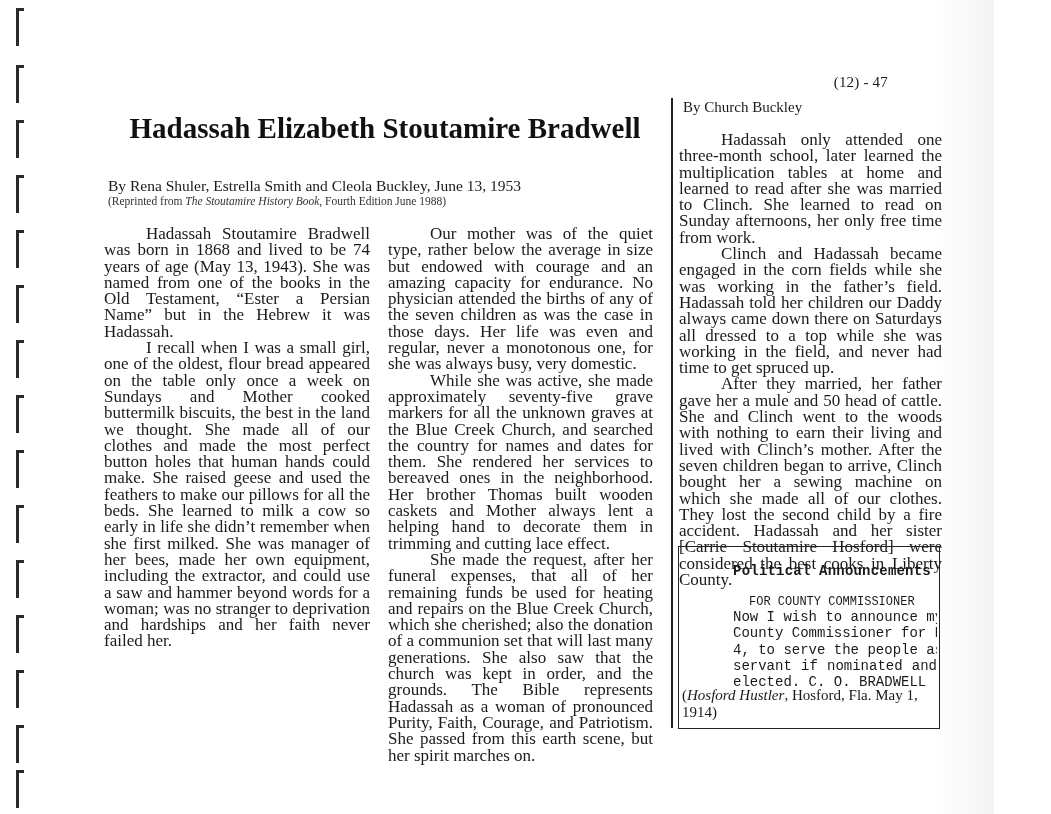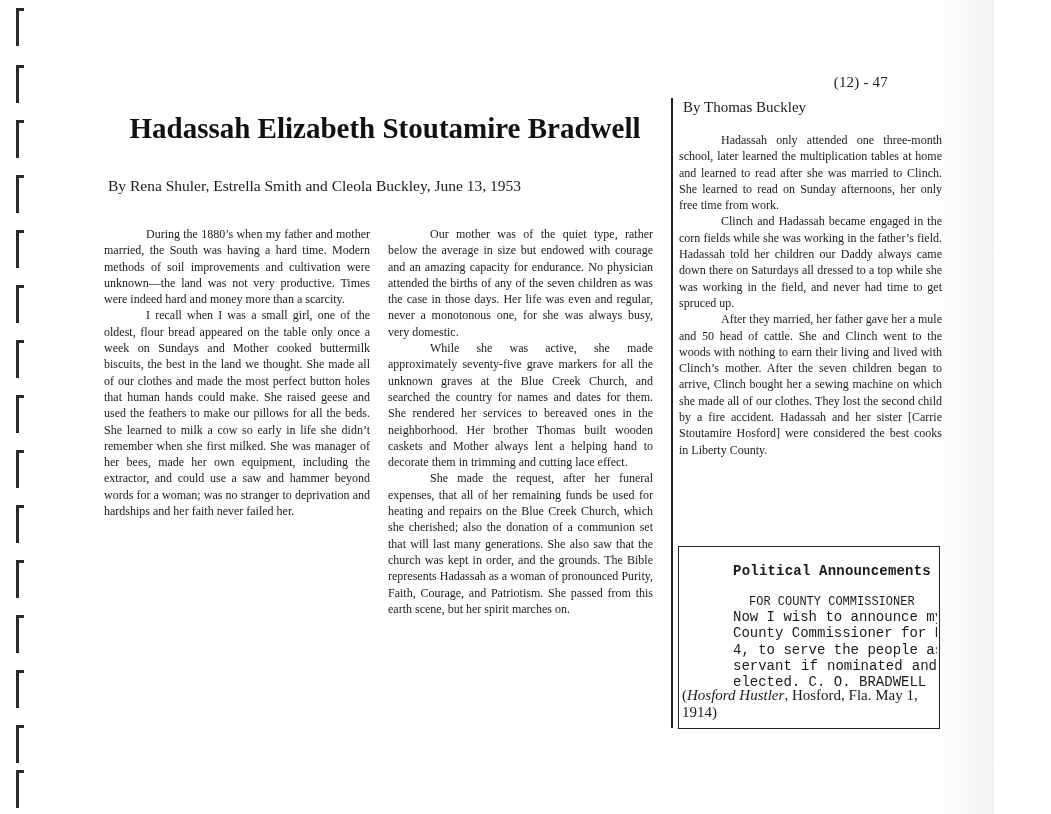--- a/index.html
+++ b/index.html
@@ -32,21 +32,21 @@
     .byline {
       position: absolute; left: 108px; top: 177px;
       font-size: 15.5px; line-height: 18px;
     }
     .reprint {
       position: absolute; left: 108px; top: 194px;
       font-size: 11.5px; line-height: 14px; color: #333;
     }
     .reprint i { font-style: italic; }
     .col {
-      position: absolute; font-size: 12px; line-height: 16.3px;
+      position: absolute; font-size: 17px; line-height: 16.3px;
       text-align: justify; color: #1a1a1a;
     }
     .col p { margin: 0; text-indent: 42px; }
     .col1 { left: 104px; top: 226px; width: 266px; }
     .col2 { left: 388px; top: 226px; width: 265px; }
     .divider {
       position: absolute; left: 671px; top: 98px; width: 2px; height: 630px;
       background: #222;
     }
     .col3-by {
@@ -98,35 +98,36 @@
     <div class="ring" style="top:725px"></div>
     <div class="ring" style="top:770px"></div>
   </div>
 
   <div class="page-number">(12) - 47</div>
 
   <h1 class="title" style="margin:0">Hadassah Elizabeth Stoutamire Bradwell</h1>
 
   <div class="byline">By Rena Shuler, Estrella Smith and Cleola Buckley, June 13, 1953</div>
 
+  <div class="reprint"><span>(Reprinted from </span><i>The Stoutamire History Book</i><span>, Fourth Edition June 1988)</span></div>
 
   <div class="col col1">
-    <p>During the 1880’s when my father and mother married, the South was having a hard time.  Modern methods of soil improvements and cultivation were unknown—the land was not very productive.  Times were indeed hard and money more than a scarcity.</p>
+    <p>Hadassah Stoutamire Bradwell was born in 1868 and lived to be 74 years of age (May 13, 1943).  She was named from one of the books in the Old Testament, “Ester a Persian Name” but in the Hebrew it was Hadassah.</p>
     <p>I recall when I was a small girl, one of the oldest, flour bread appeared on the table only once a week on Sundays and Mother cooked buttermilk biscuits, the best in the land we thought.  She made all of our clothes and made the most perfect button holes that human hands could make.  She raised geese and used the feathers to make our pillows for all the beds.  She learned to milk a cow so early in life she didn’t remember when she first milked.  She was manager of her bees, made her own equipment, including the extractor, and could use a saw and hammer beyond words for a woman; was no stranger to deprivation and hardships and her faith never failed her.</p>
   </div>
 
   <div class="col col2">
     <p>Our mother was of the quiet type, rather below the average in size but endowed with courage and an amazing capacity for endurance.  No physician attended the births of any of the seven children as was the case in those days. Her life was even and regular, never a monotonous one, for she was always busy, very domestic.</p>
     <p>While she was active, she made approximately seventy-five grave markers for all the unknown graves at the Blue Creek Church, and searched the country for names and dates for them. She rendered her services to bereaved ones in the neighborhood.  Her brother Thomas built wooden caskets and Mother always lent a helping hand to decorate them in trimming and cutting lace effect.</p>
     <p>She made the request, after her funeral expenses, that all of her remaining funds be used for heating and repairs on the Blue Creek Church, which she cherished; also the donation of a communion set that will last many generations.  She also saw that the church was kept in order, and the grounds.  The Bible represents Hadassah as a woman of pronounced Purity, Faith, Courage, and Patriotism.  She passed from this earth scene, but her spirit marches on.</p>
   </div>
 
   <div class="divider"></div>
 
-  <div class="col3-by">By Thomas Buckley</div>
+  <div class="col3-by">By Church Buckley</div>
 
   <div class="col col3">
     <p>Hadassah only attended one three-month school, later learned the multiplication tables at home and learned to read after she was married to Clinch. She learned to read on Sunday afternoons, her only free time from work.</p>
     <p>Clinch and Hadassah became engaged in the corn fields while she was working in the father’s field.  Hadassah told her children our Daddy always came down there on Saturdays all dressed to a top while she was working in the field, and never had time to get spruced up.</p>
     <p>After they married, her father gave her a mule and 50 head of cattle.  She and Clinch went to the woods with nothing to earn their living and lived with Clinch’s mother.  After the seven children began to arrive, Clinch bought her a sewing machine on which she made all of our clothes.  They lost the second child by a fire accident.  Hadassah and her sister [Carrie Stoutamire Hosford] were considered the best cooks in Liberty County.</p>
   </div>
 
   <div class="announce">
     <div class="announce-title">Political Announcements</div>
     <div class="announce-sub">FOR COUNTY COMMISSIONER</div>

